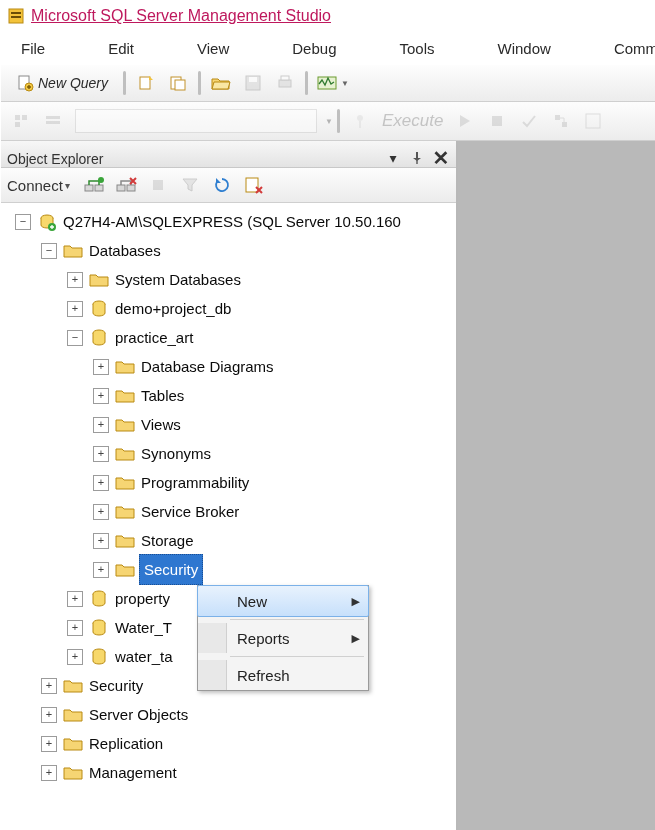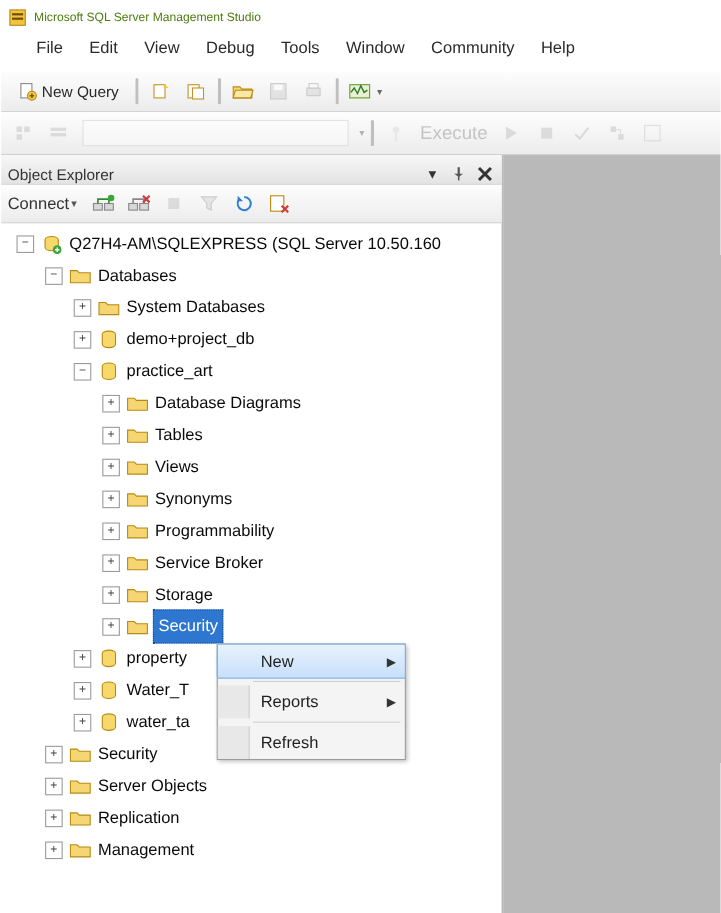--- a/index.html
+++ b/index.html
@@ -1,25 +1,25 @@
 <!DOCTYPE html>
 <html><head>
 <meta charset="utf-8">
 <style>
   html,body{margin:0;padding:0;font-family:"Segoe UI",Tahoma,sans-serif;font-size:14px;color:#222;background:#fff;}
   .root{width:655px;height:830px;position:relative;overflow:hidden;border:1px solid #fff;}
   
   .titlebar{display:flex;align-items:center;height:30px;padding:0 6px;background:#fff;}
   .app-ico{width:18px;height:18px;margin-right:6px;display:flex;align-items:center;justify-content:center;}
-  .title-text{font-size:11px;color:#4d7c0f;}
-  
-  .menubar{display:flex;height:34px;padding:0 20px;background:#fff;}
+  .title-text{font-size:16px;color:#be185d;text-decoration:underline;}
+  
+  .menubar{display:flex;align-items:center;height:34px;padding:0 8px;background:#fff;gap:39px;}
   .menubar span{padding:4px 12px;font-size:15px;color:#2a2a2a;cursor:default;}
   
-  .toolbar{display:flex;align-items:center;height:32px;padding:2px 4px;background:linear-gradient(#fdfdfd,#ececec);border-bottom:1px solid #cfcfcf;}
+  .toolbar{display:flex;align-items:center;height:32px;padding:2px 4px;background:linear-gradient(#fdfdfd,#ececec);border-bottom:1px solid #cfcfcf;font-style:italic;}
   .tbtn{min-width:22px;height:24px;margin:0 4px;display:flex;align-items:center;justify-content:center;border:1px solid transparent;border-radius:2px;color:#555;}
   .tbtn.sep{width:1px;min-width:1px;height:22px;background:#bfbfbf;margin:0 4px;}
   .newq{display:flex;align-items:center;padding:0 6px;}
   .newq span{margin-left:4px;font-size:14px;color:#2a2a2a;}
   .select-ph{flex:0 0 240px;height:22px;border:1px solid #c8c8c8;background:#fff;margin:0 6px;}
   .exec{color:#8a8a8a;font-size:17px;padding:0 6px;}
   .disabled{opacity:.45;}
   
   .content{display:flex;height:calc(100% - 30px - 34px - 32px - 34px);}
   .oe-panel{width:455px;border-right:2px solid #b8b8b8;display:flex;flex-direction:column;background:#fff;}

